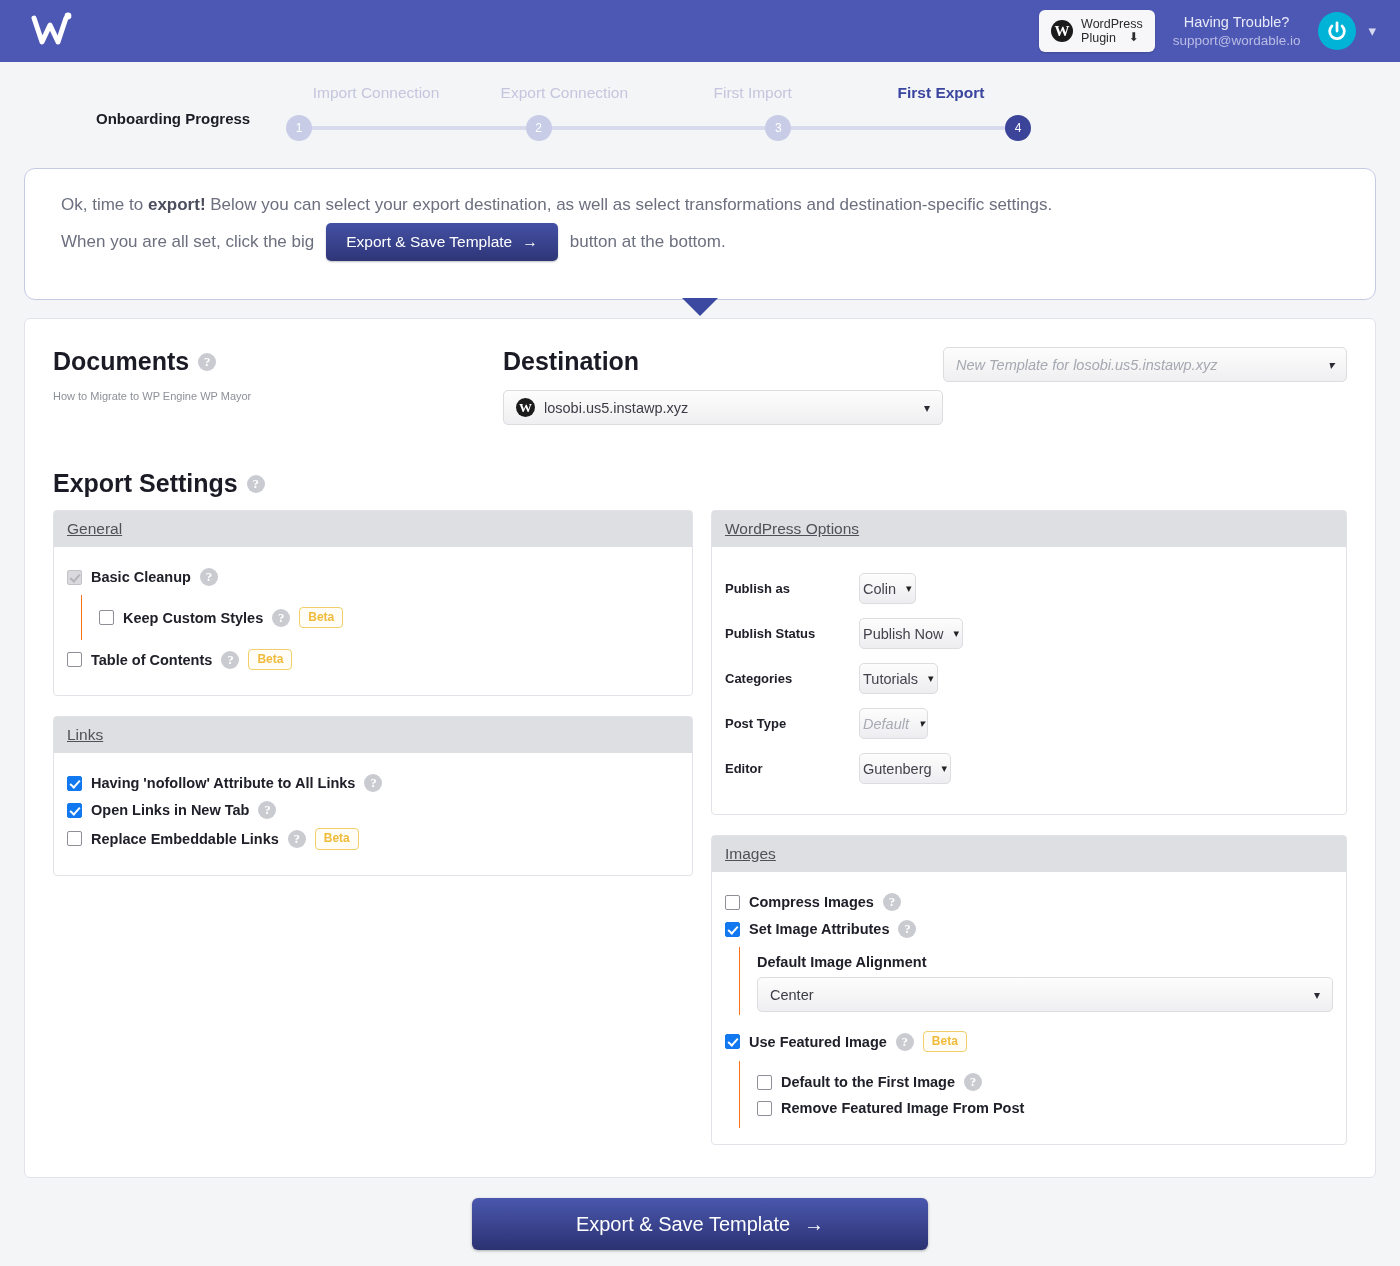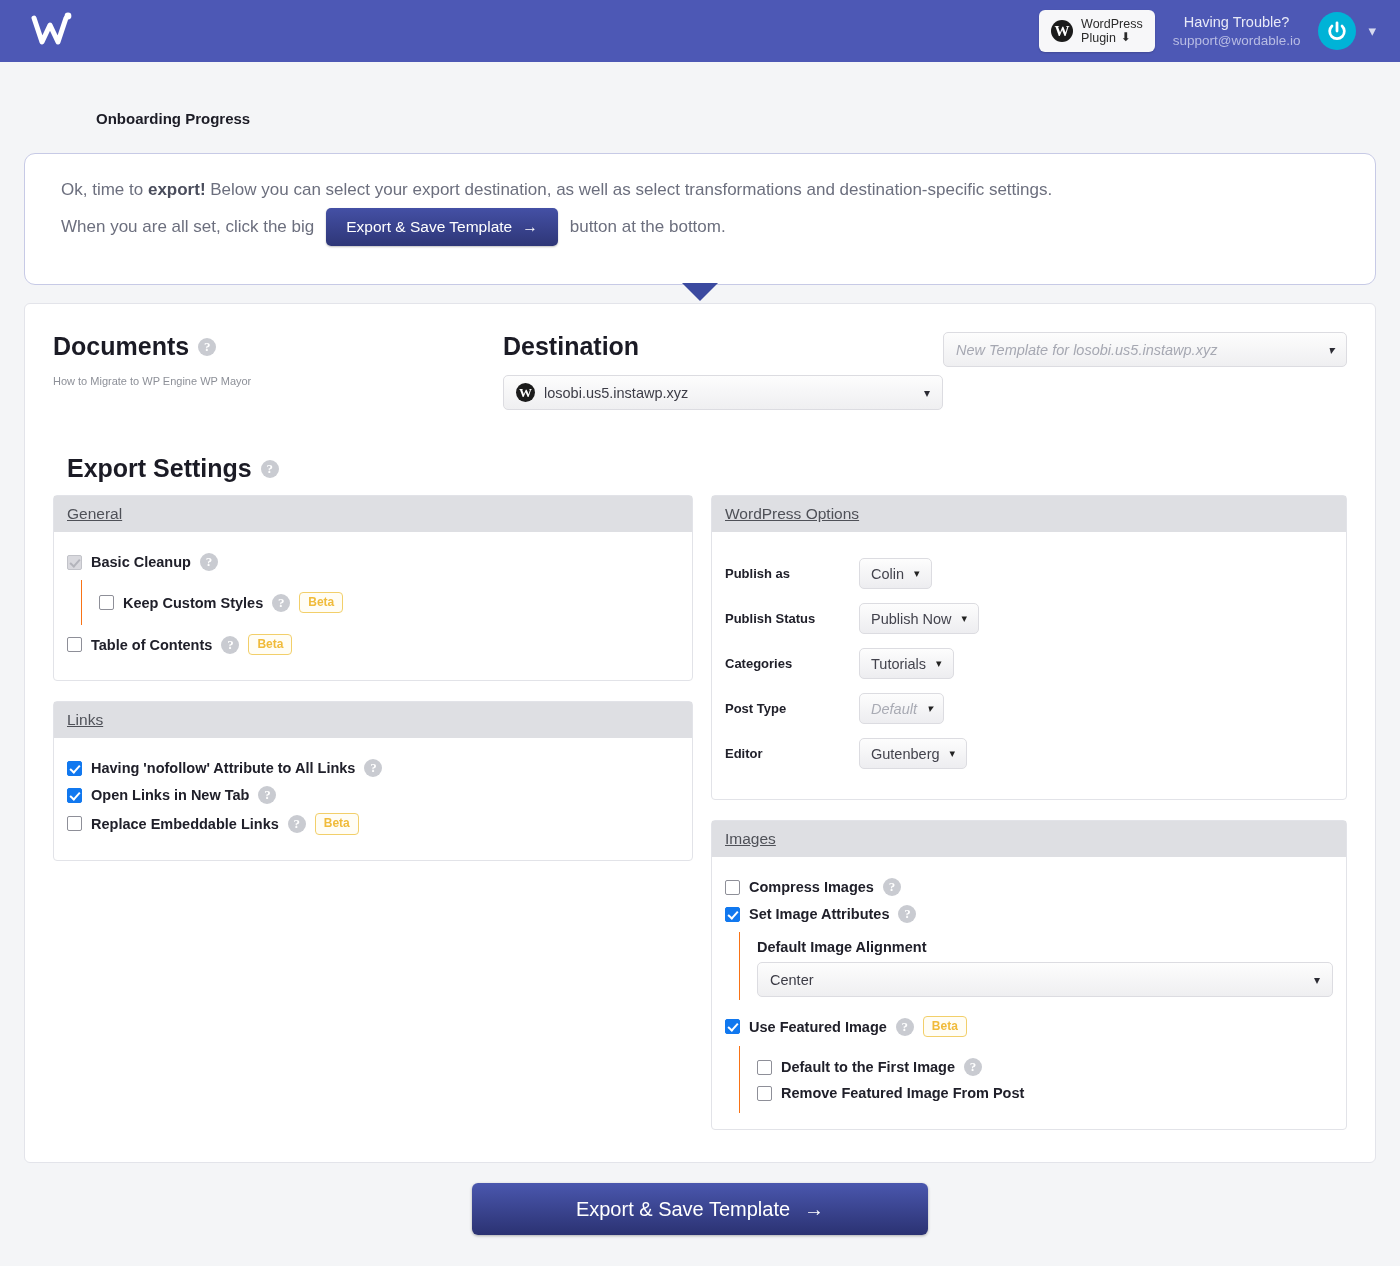--- a/index.html
+++ b/index.html
@@ -45,21 +45,21 @@
   .wp-circle {
     width: 22px; height: 22px; border-radius: 50%;
     background: #1b1b1b; color: #fff;
     display: flex; align-items: center; justify-content: center;
     font-size: 15px; font-weight: bold; flex: none;
     font-family: "Liberation Serif", serif;
   }
   .wp-plugin-text {
     font-size: 12.5px; color: #2b2b2b; line-height: 1.15;
   }
-  .wp-plugin-line2 { display: flex; align-items: center; gap: 5px; text-align: right; }
+  .wp-plugin-line2 { display: flex; align-items: center; gap: 13px; text-align: right; }
   .dl-icon { font-size: 12px; }
   .trouble {
     text-align: center; line-height: 1.3;
   }
   .trouble-title { color: #e8e9f7; font-size: 14.5px; }
   .trouble-mail { color: #b9bde4; font-size: 13.5px; }
   .avatar {
     width: 38px; height: 38px; border-radius: 50%;
     background: #00b3d7;
     display: flex; align-items: center; justify-content: center;
@@ -223,21 +223,21 @@
     width: 19px; height: 19px; border-radius: 50%;
     background: #1b1b1b; color: #fff;
     display: flex; align-items: center; justify-content: center;
     font-size: 13px; font-weight: bold; flex: none;
     font-family: "Liberation Serif", serif;
   }
 
   
   .es-title {
     font-size: 25px; font-weight: bold; color: #1b1b25;
-    margin: 44px 0 12px 14px; display: flex; align-items: center; gap: 9px;
+    margin: 44px 0 12px 0; display: flex; align-items: center; gap: 9px;
   }
   .panels { display: flex; gap: 18px; }
   .col-left { width: 640px; }
   .col-right { flex: 1; }
   .panel {
     border: 1px solid #e2e3e8;
     border-radius: 4px;
     margin-bottom: 20px;
     background: #fff;
   }
@@ -305,21 +305,21 @@
   .wp-row .lbl {
     width: 134px;
     font-size: 13px; font-weight: bold; color: #20202a;
   }
   .mini-sel {
     height: 31px;
     background: linear-gradient(180deg, #fdfdfd 0%, #ededf0 100%);
     border: 1px solid #dcdce1;
     border-radius: 5px;
     display: inline-flex; align-items: center; gap: 10px;
-    padding: 0 11px;
+    padding: 0 3px;
     font-size: 14.5px; color: #43434d;
     cursor: pointer;
   }
   .mini-sel.placeholder { color: #a9abb4; font-style: italic; }
   .mini-sel .chev { font-size: 11px; color: #222; }
 
   .align-label {
     font-size: 14.5px; font-weight: bold; color: #20202a;
     margin: 4px 0 7px 0;
   }
@@ -375,20 +375,34 @@
         <path d="M6.5 6.5 A8 8 0 1 0 17.5 6.5" stroke="#ffffff" stroke-width="3" fill="none" stroke-linecap="round"></path>
       </svg>
     </div>
     <div class="caret-white">▾</div>
   </div>
 </div>
 
 <div class="progress-wrap">
   <div class="progress-inner">
     <div class="progress-label">Onboarding Progress</div>
+    <div class="steps">
+      <div class="steps-labels">
+        <span>Import Connection</span>
+        <span>Export Connection</span>
+        <span>First Import</span>
+        <span class="active">First Export</span>
+      </div>
+      <div class="steps-track">
+        <div class="step-dot">1</div>
+        <div class="step-dot">2</div>
+        <div class="step-dot">3</div>
+        <div class="step-dot active">4</div>
+      </div>
+    </div>
   </div>
 </div>
 
 <div class="notice">
   <div class="notice-line">
     <span>Ok, time to</span>&nbsp;
     <b>export!</b>&nbsp;
     <span>Below you can select your export destination, as well as select transformations and destination-specific settings.</span>
   </div>
   <div class="notice-line">

